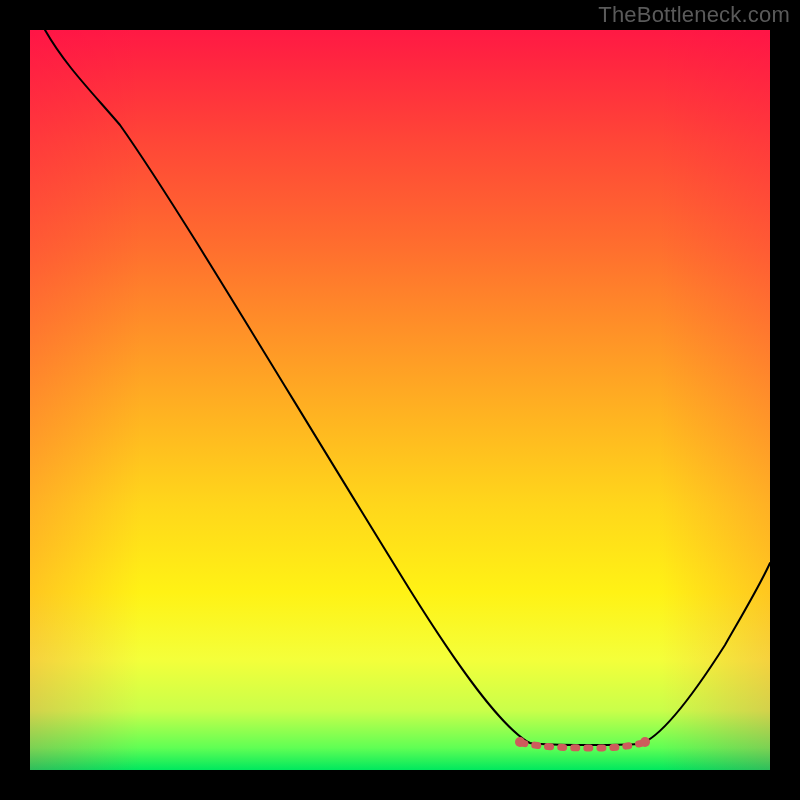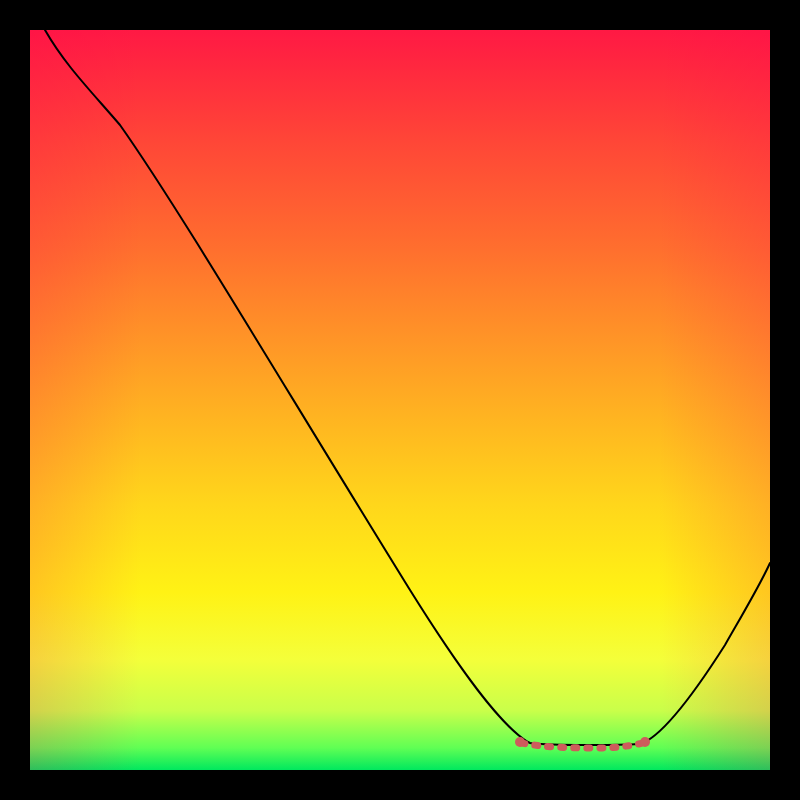--- a/index.html
+++ b/index.html
@@ -87,20 +87,21 @@
     stroke-width: 7;
     stroke-linecap: round;
     stroke-dasharray: 3 10;
   }
 </style>
 </head>
 <body>
 
 <div class="frame">
 
+  <div class="watermark">TheBottleneck.com</div>
 
   <div class="plot-area">
 
     <svg class="curve-svg" viewBox="0 0 740 740" preserveAspectRatio="none">
 
       <path class="curve-path" d="M 15 0
                C 35 35, 60 60, 90 95
                C 150 180, 250 350, 380 560
                C 430 640, 470 695, 498 712
                L 500 713

